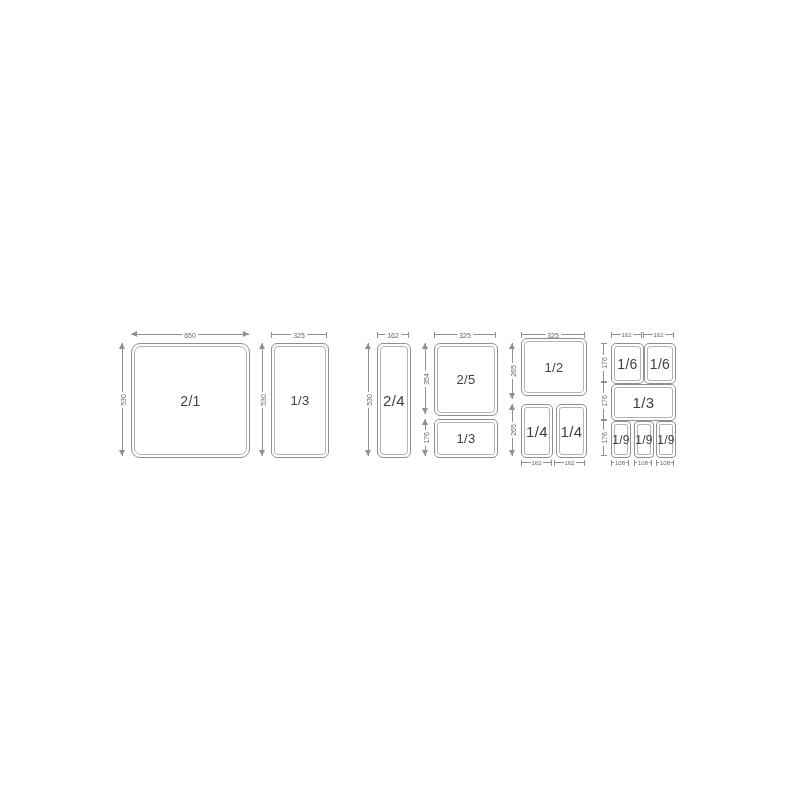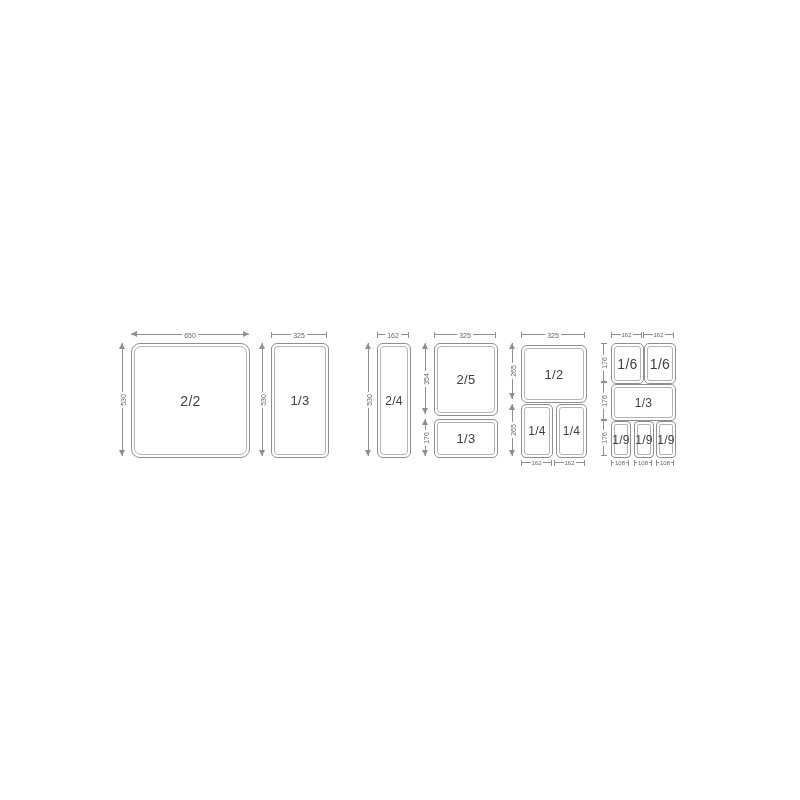--- a/index.html
+++ b/index.html
@@ -12,21 +12,21 @@
     position:absolute;background:#ffffff;border:1px solid #8f8f8f;
     border-radius:var(--r,6px);
     display:flex;align-items:center;justify-content:center;
   }
   .pan::before{
     content:"";position:absolute;inset:2px;border:1px solid #b3b3b3;
     border-radius:calc(var(--r,6px) - 2px);
   }
   .r9{--r:9px}.r6{--r:6px}.r5{--r:5px}.r4{--r:4px}
   .plab{color:#3f3f3f;letter-spacing:.3px;position:relative;z-index:1;}
-  .f14{font-size:14px}.f13{font-size:13px}.f12{font-size:12px}.f10{font-size:14px}.f9{font-size:12px}
+  .f14{font-size:14px}.f13{font-size:13px}.f12{font-size:15px}.f10{font-size:14px}.f9{font-size:12px}
   
   .hdim{position:absolute;height:10px;}
   .hdim .line{position:absolute;left:0;right:0;top:4px;height:1px;background:#8f8f8f;}
   .hdim .lab{
     position:absolute;left:50%;top:50%;transform:translate(-50%,-50%);
     background:#ffffff;padding:0 2px;font-size:7px;color:#666;white-space:nowrap;line-height:1;
   }
   .hdim .lab.tiny{font-size:6px;padding:0 1px;}
   .hdim.ticks::before,.hdim.ticks::after{
     content:"";position:absolute;top:2px;width:1px;height:6px;background:#8f8f8f;
@@ -62,21 +62,21 @@
 
     <div class="hdim arrows" style="left:131px;top:330px;width:118px">
       <span class="line"></span>
       <span class="lab">650</span>
     </div>
     <div class="vdim arrows" style="left:118px;top:343px;height:113px">
       <span class="line"></span>
       <span class="lab">530</span>
     </div>
     <div class="pan r9" style="left:131px;top:343px;width:117px;height:113px">
-      <span class="plab f14">2/2</span>
+      <span class="plab f14">2/1</span>
     </div>
 
     <div class="hdim ticks" style="left:271px;top:330px;width:56px">
       <span class="line"></span>
       <span class="lab">325</span>
     </div>
     <div class="vdim arrows" style="left:258px;top:343px;height:113px">
       <span class="line"></span>
       <span class="lab">530</span>
     </div>
@@ -120,21 +120,21 @@
       <span class="lab">325</span>
     </div>
     <div class="vdim arrows" style="left:508px;top:343px;height:56px">
       <span class="line"></span>
       <span class="lab">265</span>
     </div>
     <div class="vdim arrows" style="left:508px;top:404px;height:52px">
       <span class="line"></span>
       <span class="lab">265</span>
     </div>
-    <div class="pan r6" style="left:521px;top:345px;width:64px;height:56px">
+    <div class="pan r6" style="left:521px;top:338px;width:64px;height:56px">
       <span class="plab f13">1/2</span>
     </div>
     <div class="pan r5" style="left:521px;top:404px;width:30px;height:52px">
       <span class="plab f12">1/4</span>
     </div>
     <div class="pan r5" style="left:556px;top:404px;width:29px;height:52px">
       <span class="plab f12">1/4</span>
     </div>
     <div class="hdim ticks" style="left:521px;top:458px;width:31px">
       <span class="line"></span>

